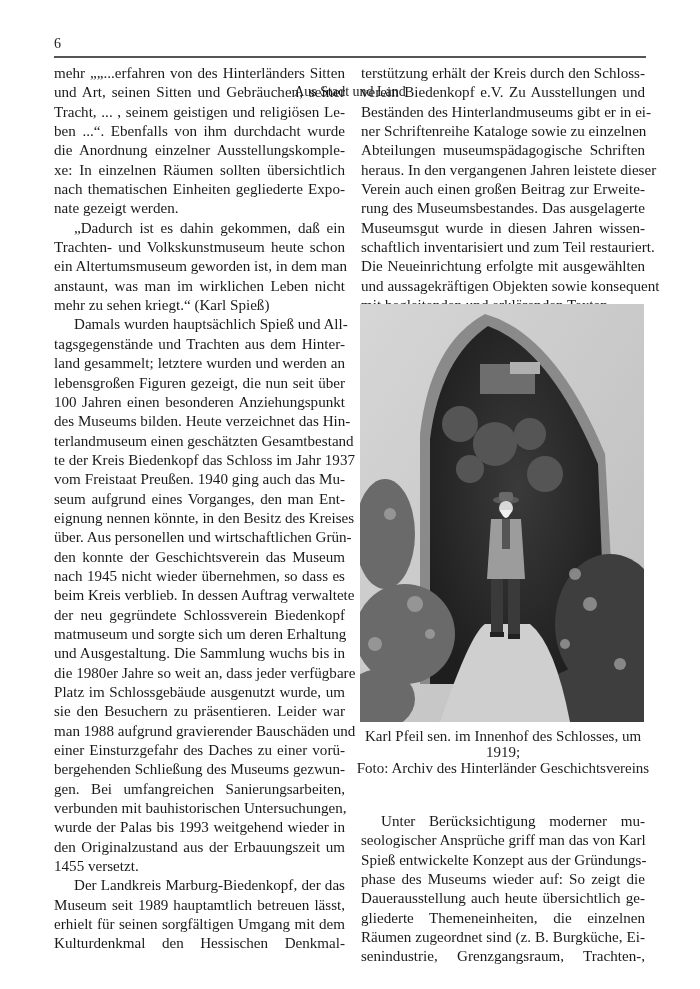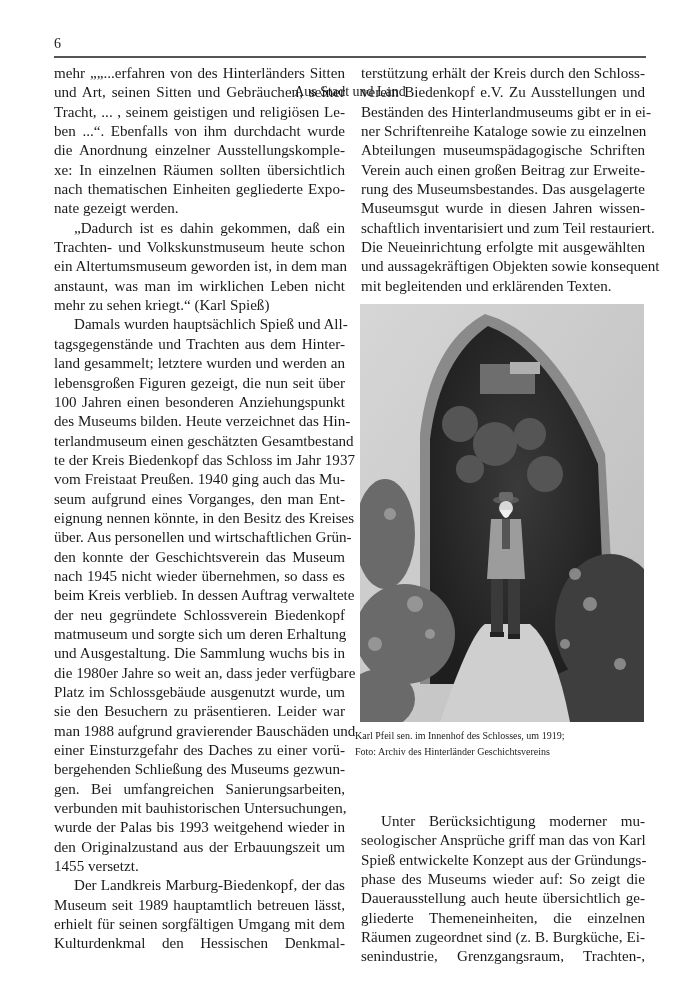--- a/index.html
+++ b/index.html
@@ -9,22 +9,22 @@
   .page-num { position: absolute; left: 0; top: 0; font-size: 14px; }
   .running-title { position: absolute; left: 0; right: 0; top: 0; text-align: center; font-size: 14px; margin-top: 48px; }
   .rule { position: absolute; left: 54px; top: 56px; width: 592px; height: 1.5px; background: #555; }
   .col { position: absolute; font-size: 15.1px; line-height: 19.35px; text-align: justify; hyphens: manual; }
   .col-left { left: 54px; top: 64px; width: 291px; }
   .col-right { left: 361px; top: 64px; width: 284px; font-family: Liberation Serif, serif; }
   .line { display: block; text-align: justify; text-align-last: justify; white-space: nowrap; }
   .line.last { text-align-last: left; }
   .photo { position: absolute; left: 360px; top: 304px; width: 284px; height: 418px;
            background: #cfcfcf; overflow: hidden; }
-  .caption { position: absolute; left: 355px; top: 728px; width: 296px; 
-             font-size: 10px; line-height: 16px; color: #222; }
+  .caption { position: absolute; left: 355px; top: 728px; width: 296px; text-align: center;
+             font-size: 15px; line-height: 16px; color: #222; }
   .col-right-2 { left: 361px; top: 812px; width: 284px; }
 </style>
 </head>
 <body>
 
 <div class="header">
   <span class="page-num">6</span>
   <span class="running-title">Aus Stadt und Land</span>
 </div>
 <div class="rule"></div>
@@ -78,20 +78,21 @@
   <span class="line">Kulturdenkmal den Hessischen Denkmal-</span>
 
 </div>
 
 <div class="col col-right">
   <span class="line">terstützung erhält der Kreis durch den Schloss-</span>
   <span class="line">verein Biedenkopf e.V. Zu Ausstellungen und</span>
   <span class="line">Beständen des Hinterlandmuseums gibt er in ei-</span>
   <span class="line">ner Schriftenreihe Kataloge sowie zu einzelnen</span>
   <span class="line">Abteilungen museumspädagogische Schriften</span>
+  <span class="line">heraus. In den vergangenen Jahren leistete dieser</span>
   <span class="line">Verein auch einen großen Beitrag zur Erweite-</span>
   <span class="line">rung des Museumsbestandes. Das ausgelagerte</span>
   <span class="line">Museumsgut wurde in diesen Jahren wissen-</span>
   <span class="line">schaftlich inventarisiert und zum Teil restauriert.</span>
   <span class="line">Die Neueinrichtung erfolgte mit ausgewählten</span>
   <span class="line">und aussagekräftigen Objekten sowie konsequent</span>
   <span class="line last">mit begleitenden und erklärenden Texten.</span>
 </div>
 
 <div class="photo">

